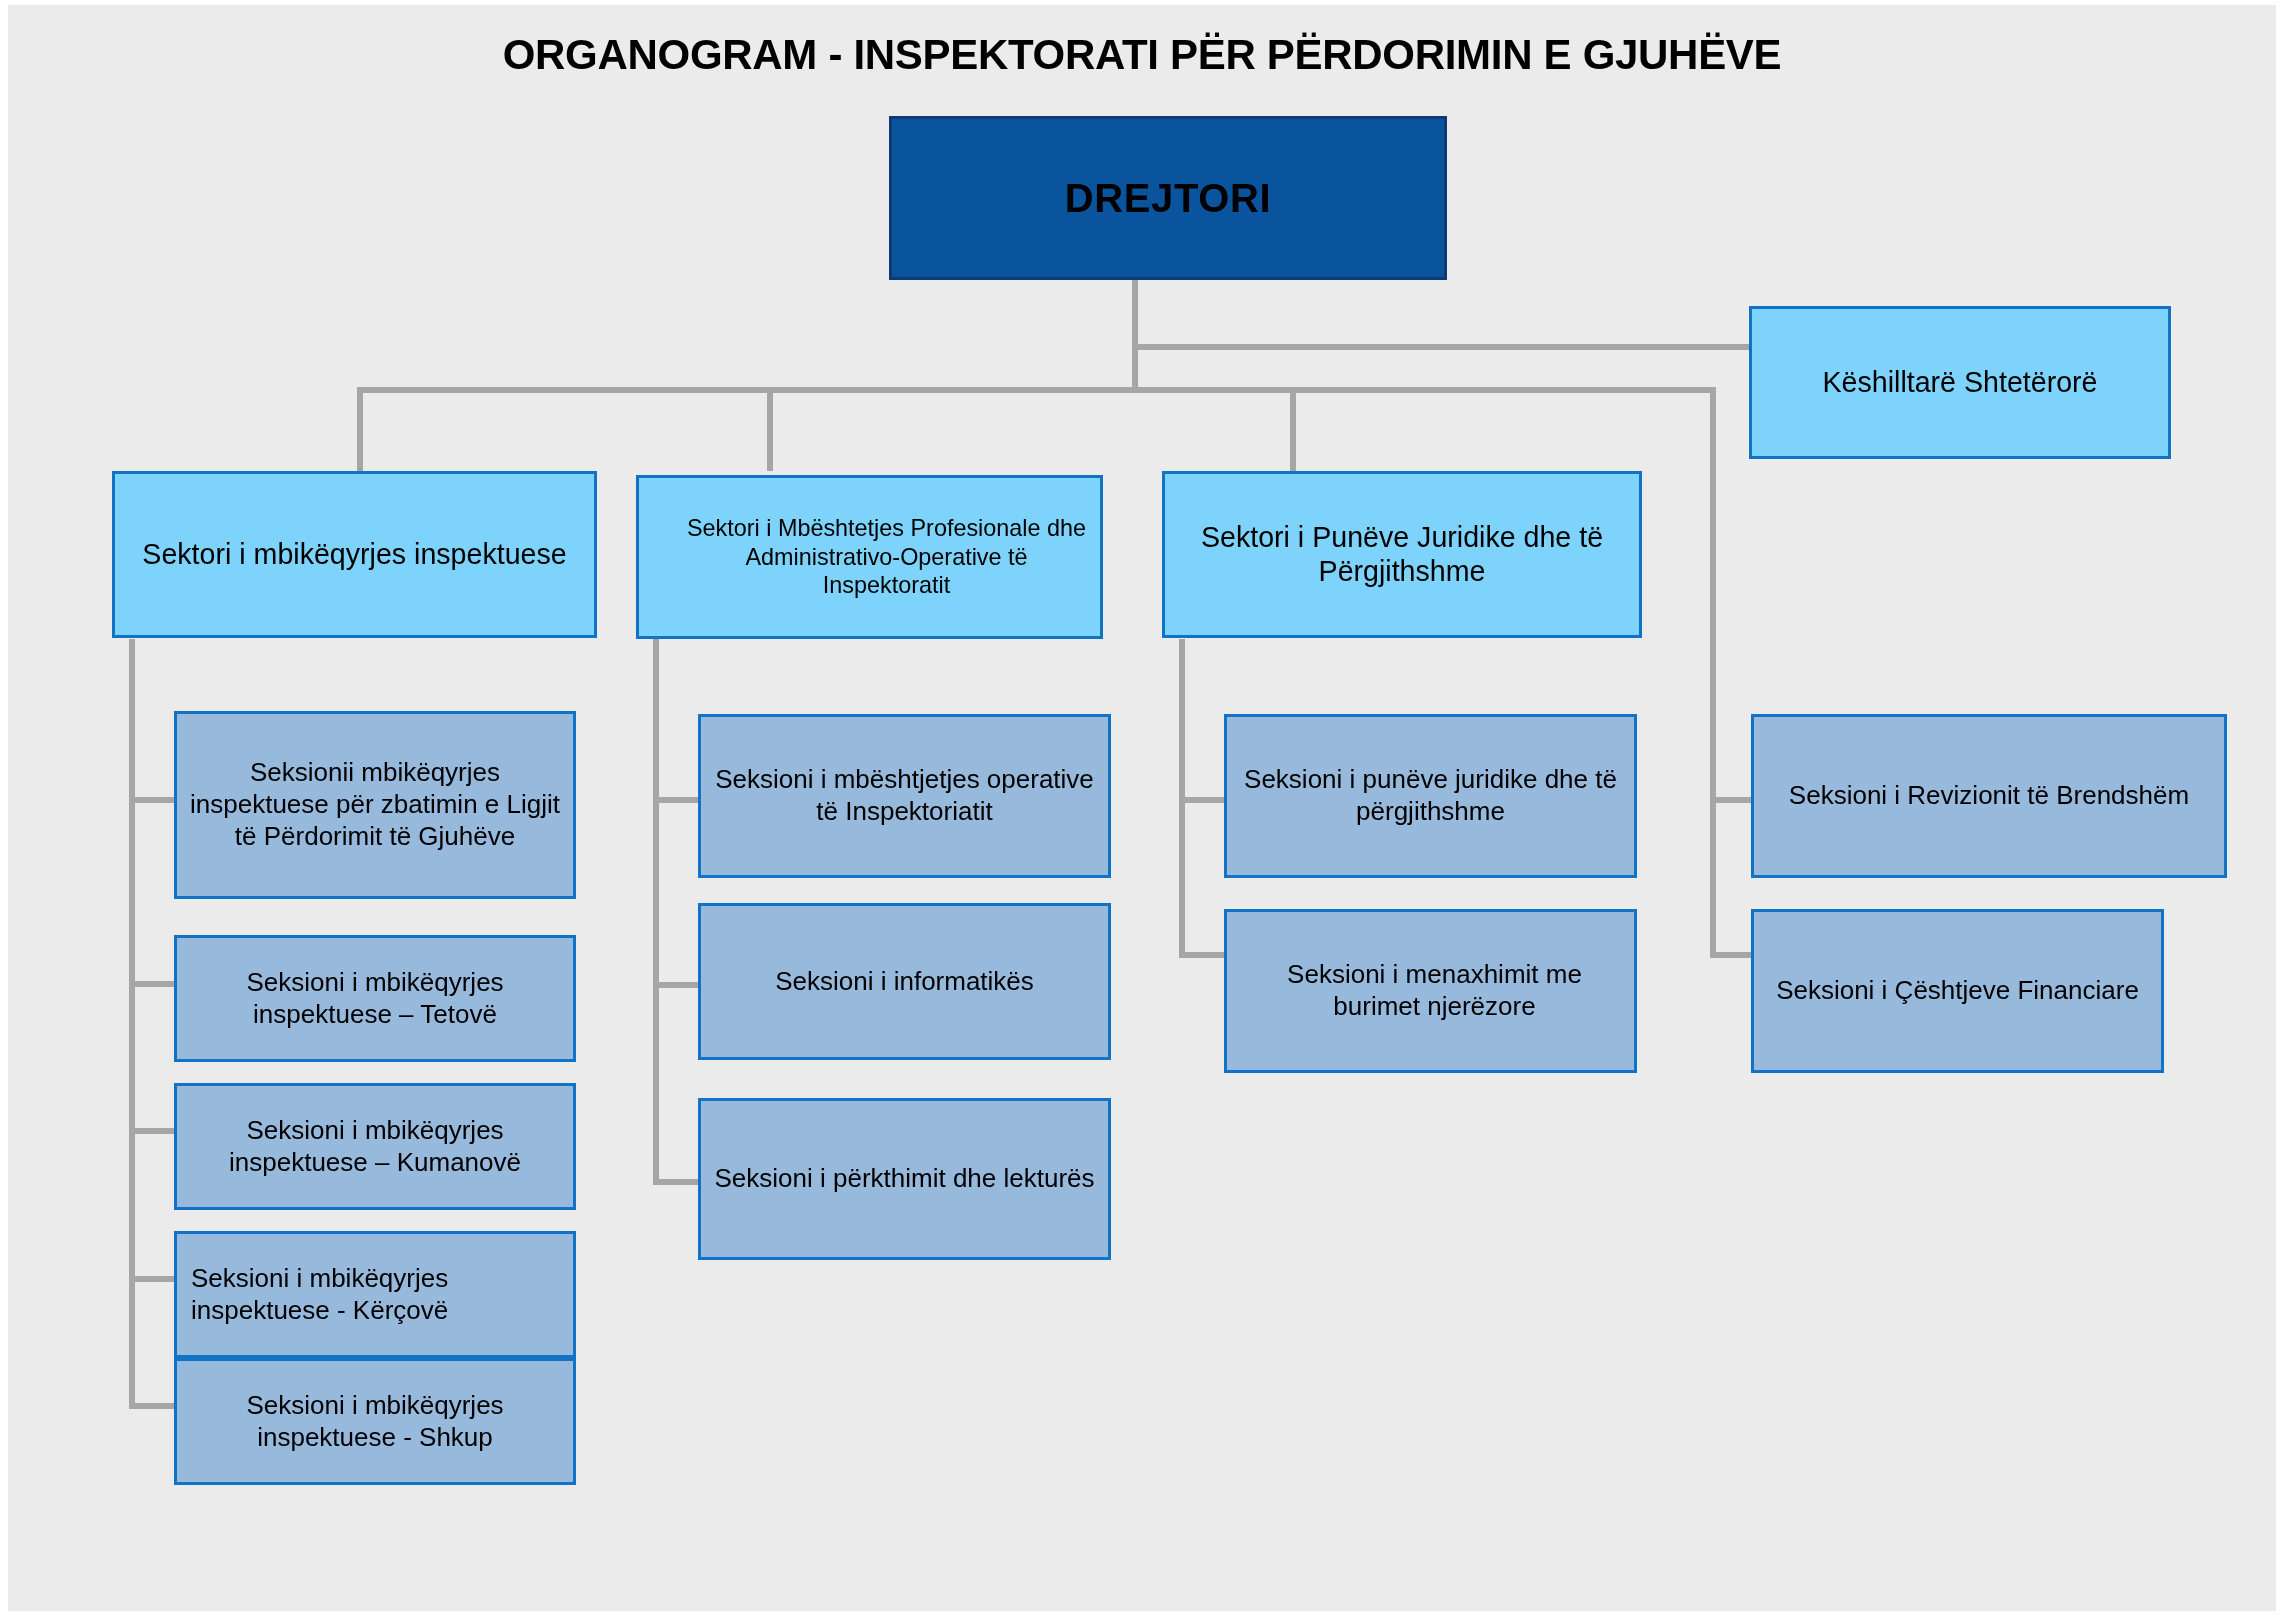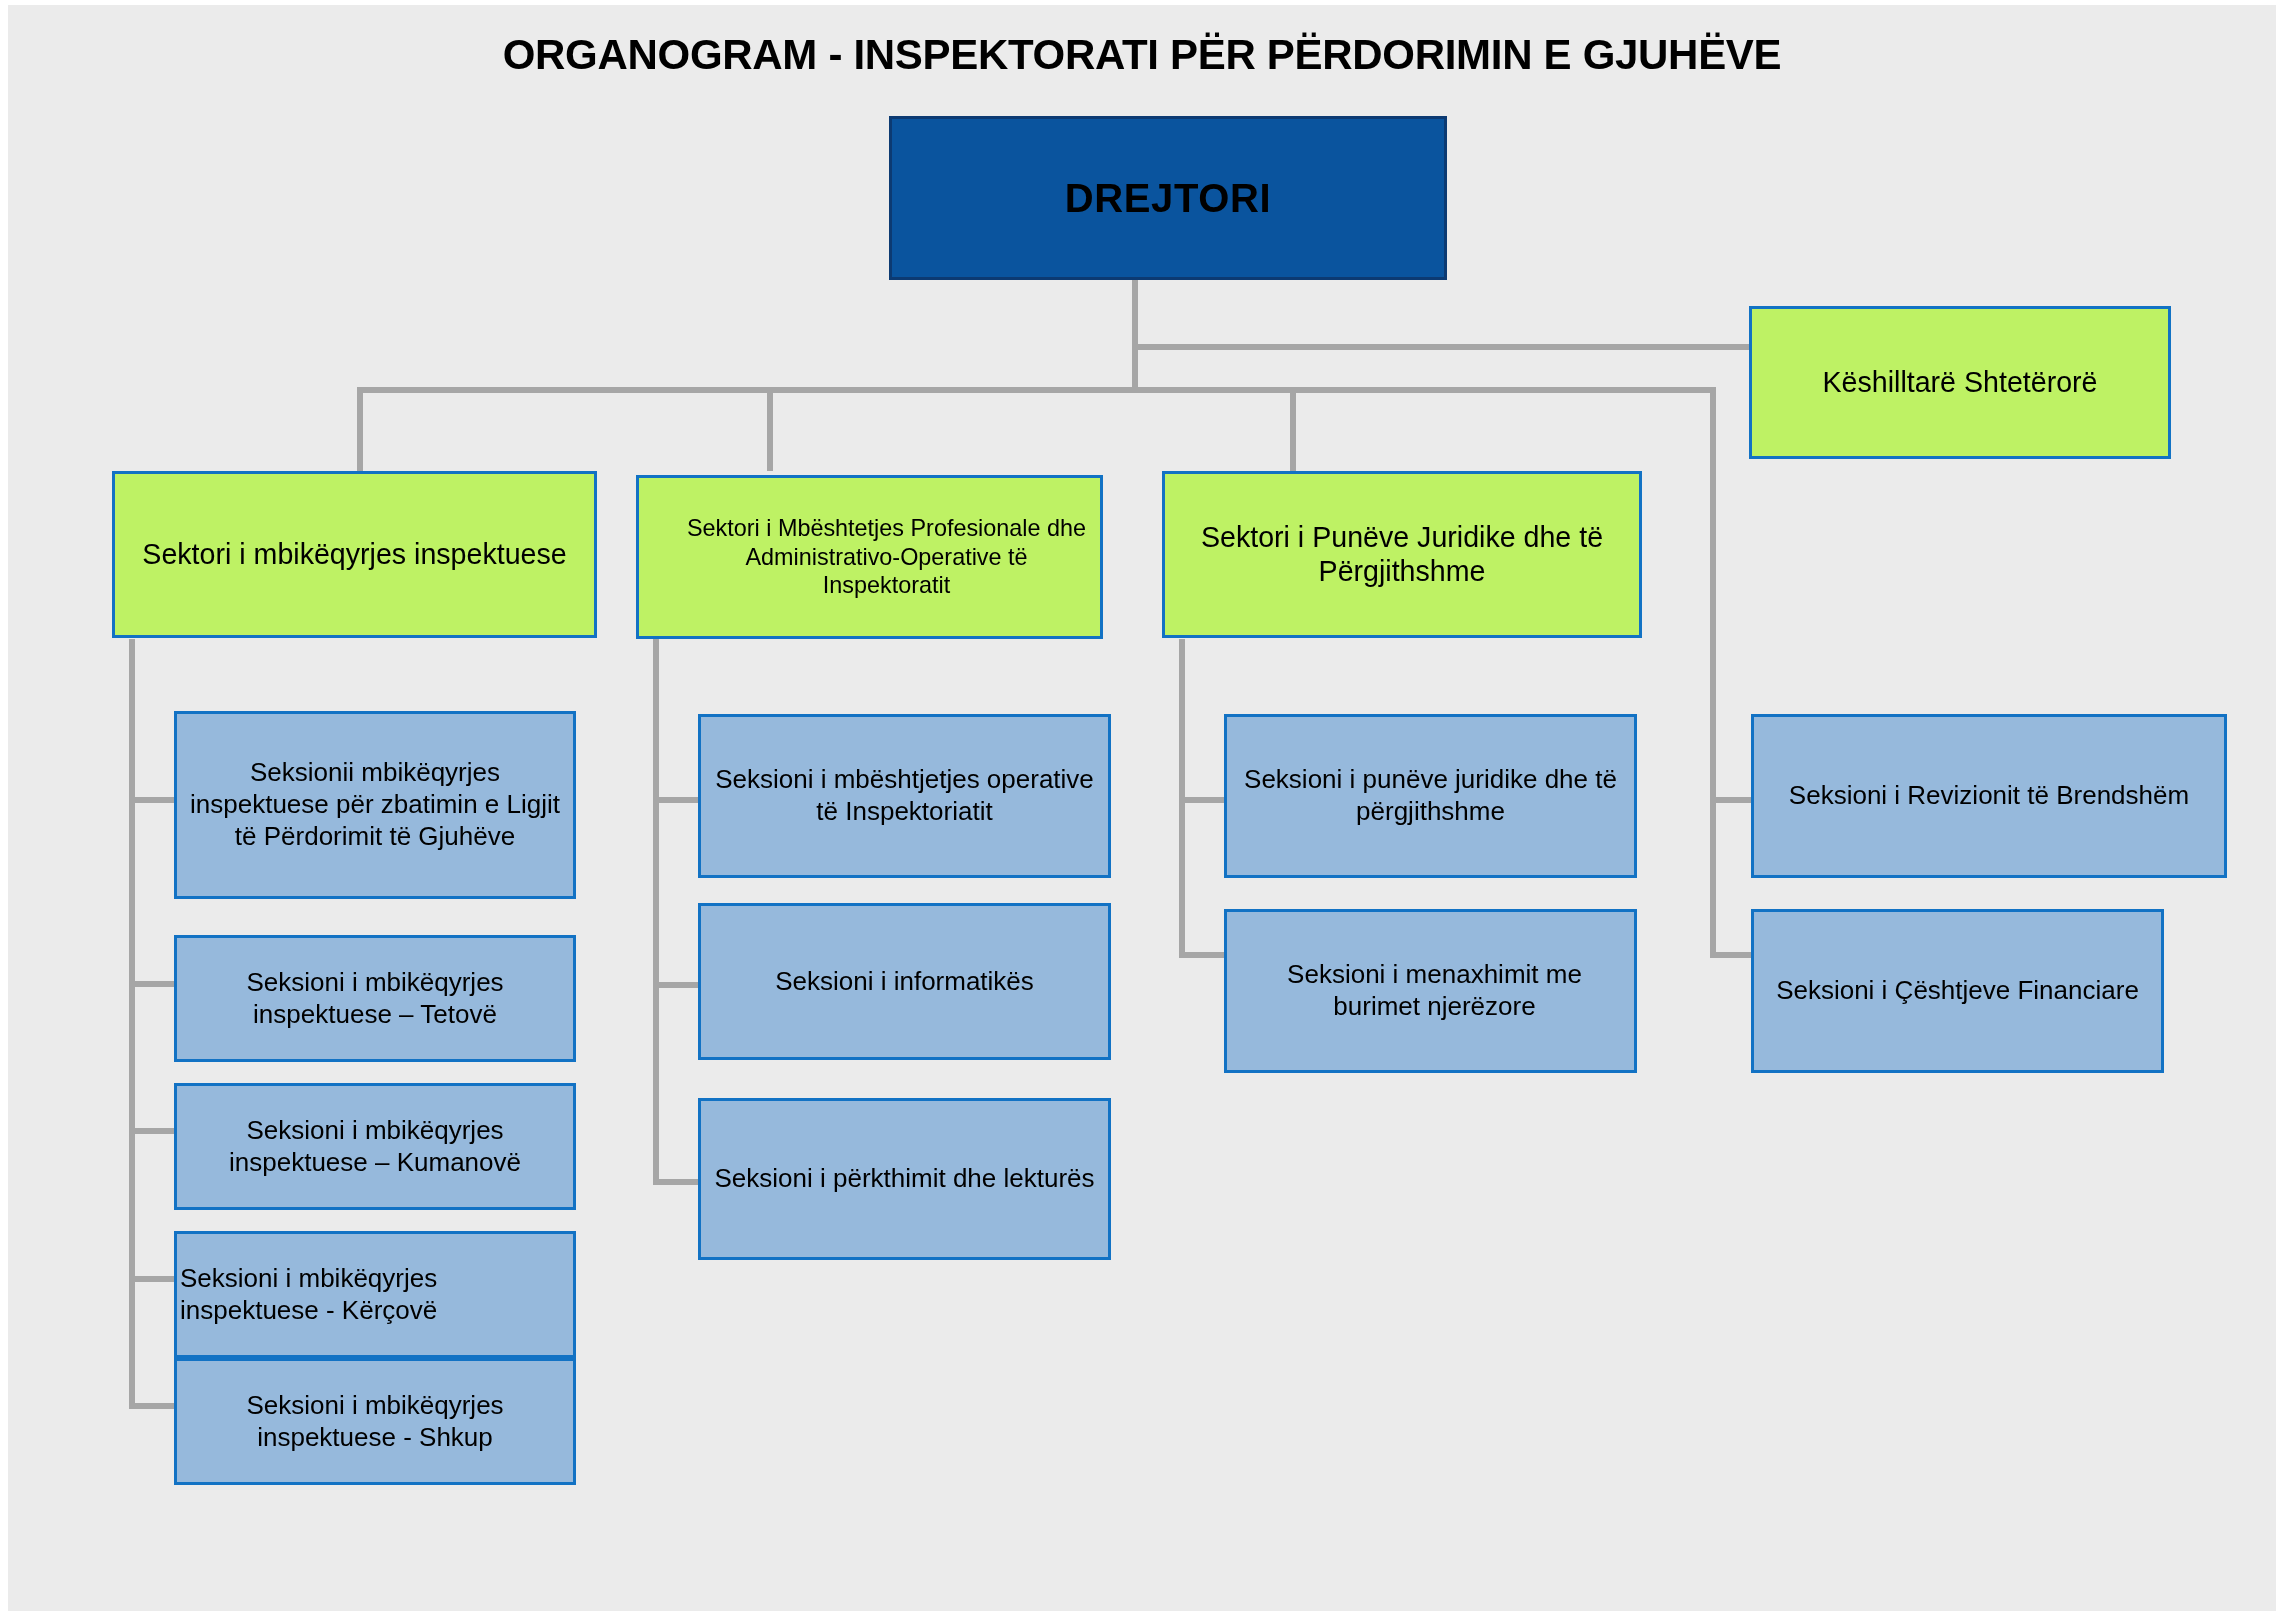--- a/index.html
+++ b/index.html
@@ -63,34 +63,34 @@
   .node.root {
     background: #0a549e;
     border: 3.2px solid #0c3a72;
     font-size: 40px;
     font-weight: bold;
     letter-spacing: 0.6px;
   }
 
   
   .node.sector {
-    background: #bef264;
+    background: #7dd3fc;
     border: 3.9px solid #1272c4;
     font-size: 28.6px;
   }
   .node.sector.small { font-size: 23.4px; line-height: 1.22; }
 
   
   .node.section {
     background: #96b9dc;
     border: 3.9px solid #1272c4;
     font-size: 26px;
     line-height: 1.22;
   }
-  .node.section.leftish .txt { text-align: left; padding-left: 3px; }
+  .node.section.leftish .txt { text-align: left; padding-left: 14px; }
 </style>
 </head>
 <body>
 
 <div id="canvas">
   <div id="board"></div>
 
   <div class="chart-title">ORGANOGRAM - INSPEKTORATI PËR PËRDORIMIN E GJUHËVE</div>
 
   <div class="line v" style="left:1132px; top:279px; height:114px;"></div>

